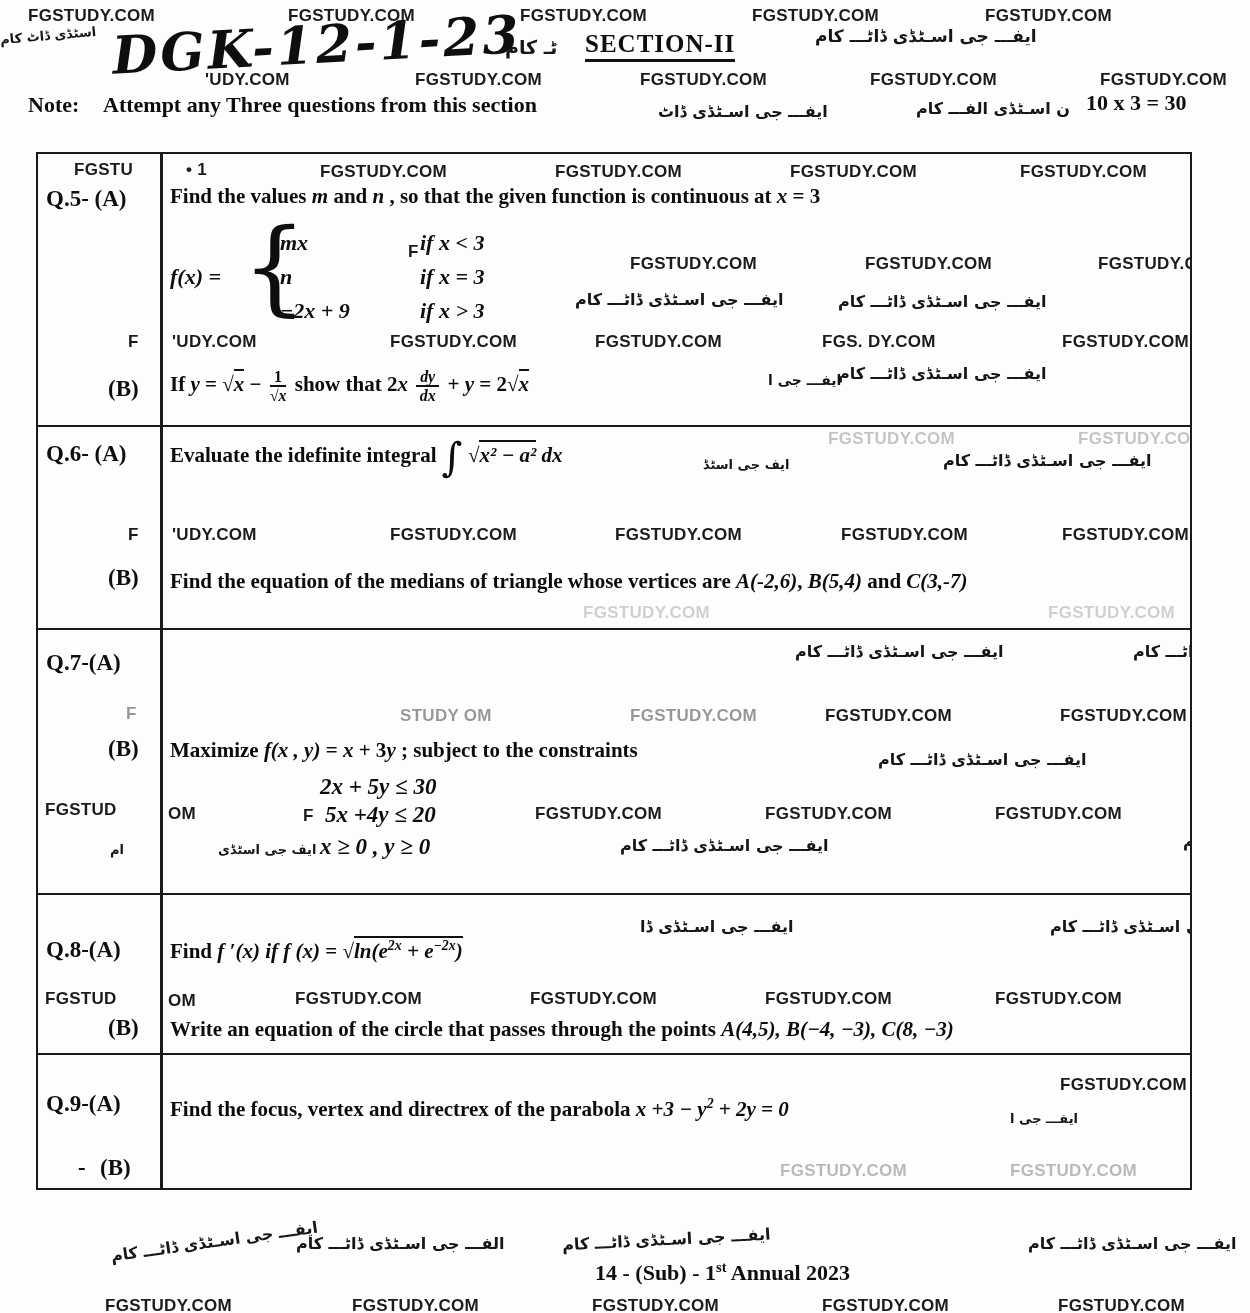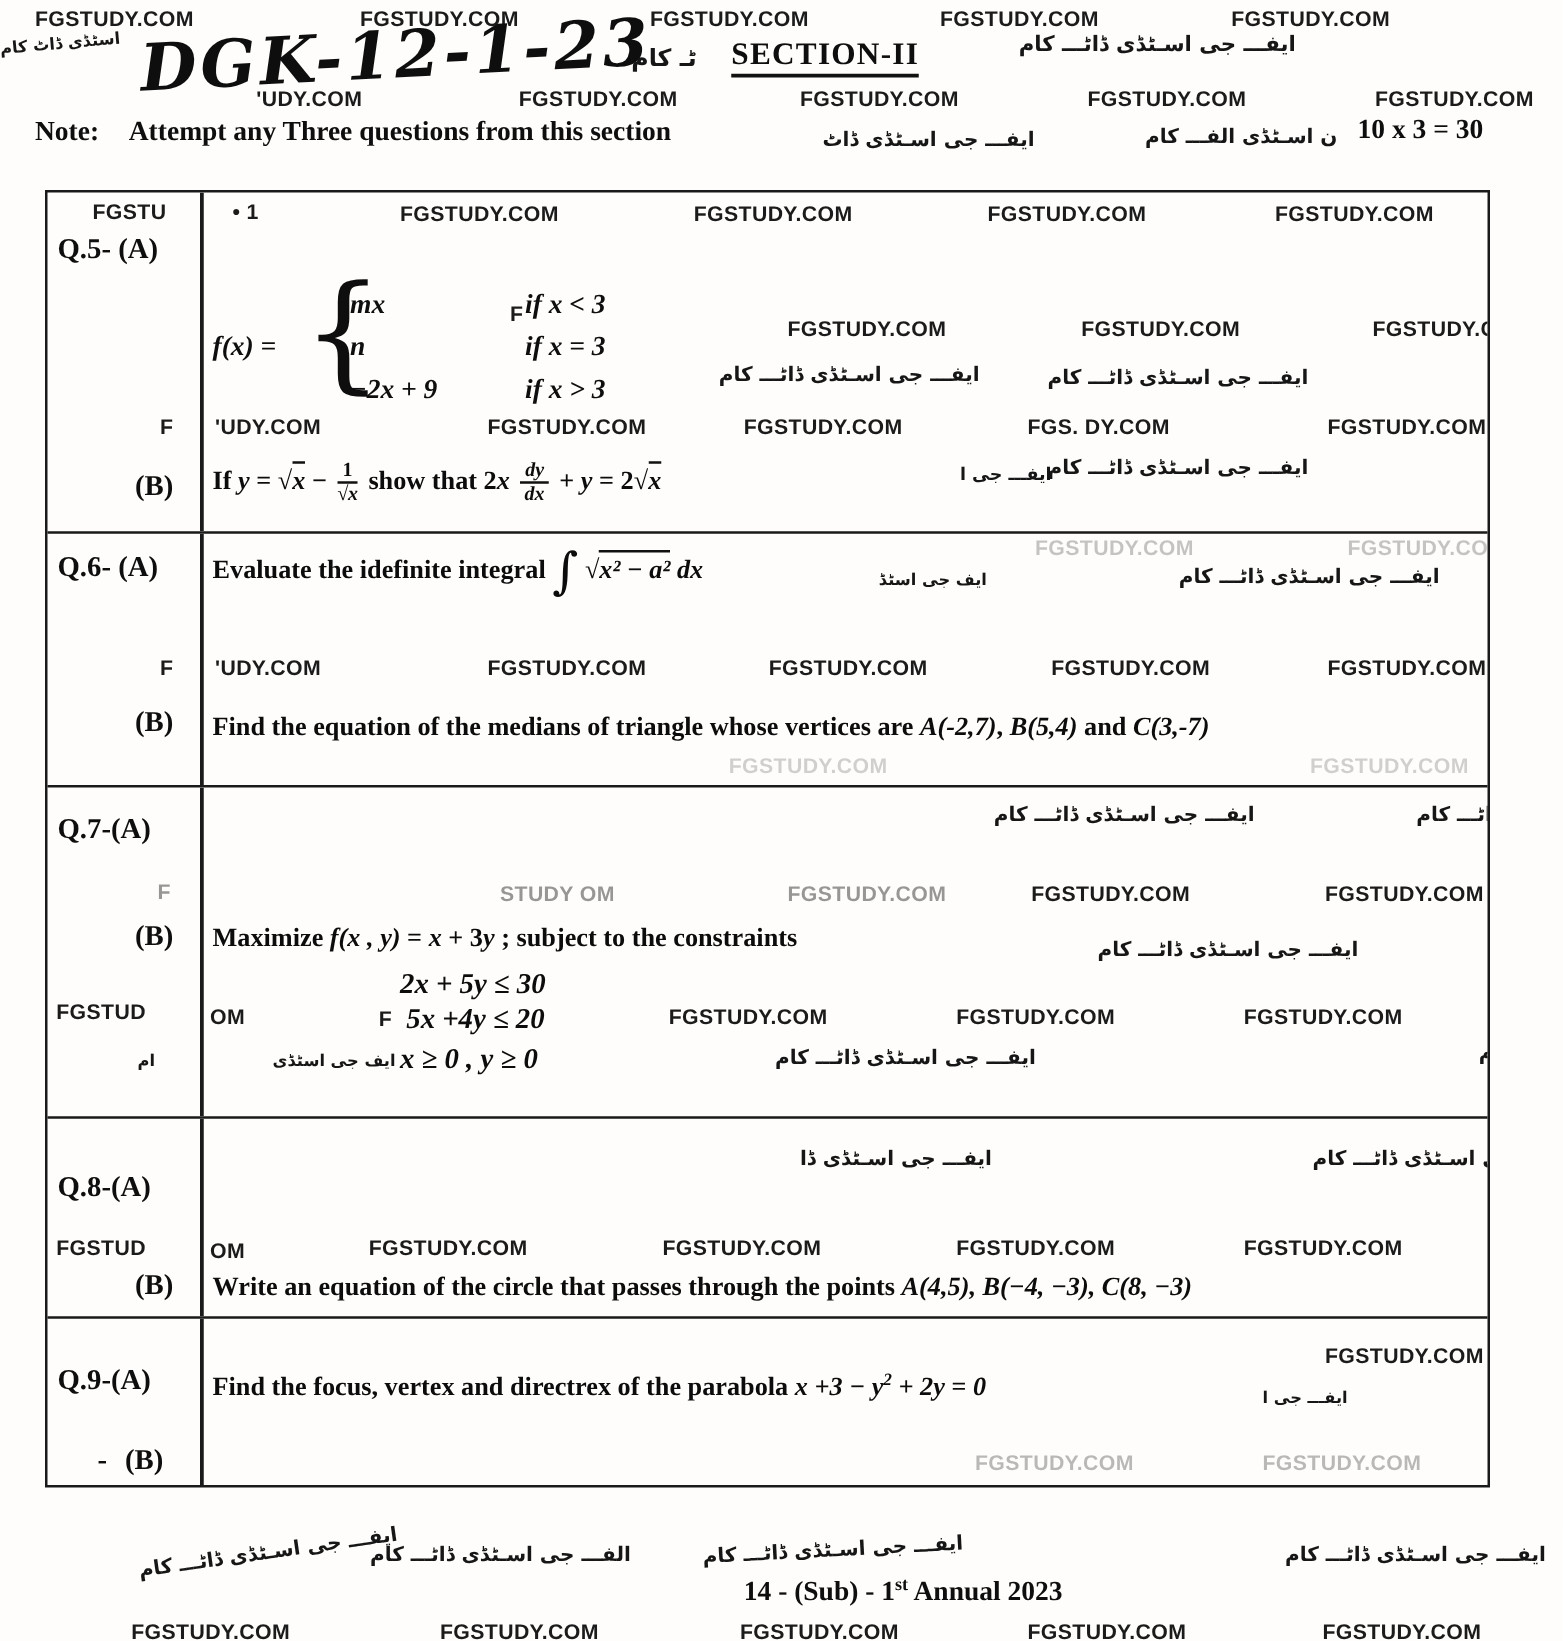--- a/index.html
+++ b/index.html
@@ -67,20 +67,21 @@
     <div class="row" style="height:273px">
       <div class="vline"></div>
       <div class="wm" style="left:36px;top:6px">FGSTU</div>
       <div class="qlabel" style="left:8px;top:32px">Q.5- (A)</div>
       <div class="wm" style="left:148px;top:6px">• 1</div>
       <div class="wm" style="left:282px;top:8px">FGSTUDY.COM</div>
       <div class="wm" style="left:517px;top:8px">FGSTUDY.COM</div>
       <div class="wm" style="left:752px;top:8px">FGSTUDY.COM</div>
       <div class="wm" style="left:982px;top:8px">FGSTUDY.COM</div>
 
+      <div class="qt line" style="left:132px;top:30px"><span>Find  the values  </span><span class="bi">m</span><span>  and  </span><span class="bi">n</span><span> ,  so that the given function is continuous  at  </span><span class="bi">x</span><span> = 3</span></div>
 
       <div class="pw" style="left:132px;top:64px">
         <span class="pwitem" style="left:0px;top:46px"><span class="bi">f(x) =</span></span>
         <span class="brace" style="left:72px;top:-2px">{</span>
         <span class="pwitem" style="left:110px;top:12px">mx</span>
         <span class="pwitem" style="left:250px;top:12px">if   x &lt; 3</span>
         <span class="pwitem" style="left:110px;top:46px">n</span>
         <span class="pwitem" style="left:250px;top:46px">if   x = 3</span>
         <span class="pwitem" style="left:110px;top:80px">−2x + 9</span>
         <span class="pwitem" style="left:250px;top:80px">if   x &gt; 3</span>
@@ -124,21 +125,21 @@
       <div class="wm fade25" style="left:1040px;top:2px">FGSTUDY.COM</div>
 
       <div class="wm" style="left:90px;top:98px">F</div>
       <div class="wm" style="left:134px;top:98px">'UDY.COM</div>
       <div class="wm" style="left:352px;top:98px">FGSTUDY.COM</div>
       <div class="wm" style="left:577px;top:98px">FGSTUDY.COM</div>
       <div class="wm" style="left:803px;top:98px">FGSTUDY.COM</div>
       <div class="wm" style="left:1024px;top:98px">FGSTUDY.COM</div>
 
       <div class="qlabel" style="left:70px;top:138px">(B)</div>
-      <div class="qt line" style="left:132px;top:142px"><span>Find the equation of the medians of triangle whose vertices are </span><span class="bi">A(-2,7)</span><span>, </span><span class="bi">B(5,4)</span><span> and </span><span class="bi">C(3,-7)</span></div>
+      <div class="qt line" style="left:132px;top:142px"><span>Find the equation of the medians of triangle whose vertices are </span><span class="bi">A(-2,6)</span><span>, </span><span class="bi">B(5,4)</span><span> and </span><span class="bi">C(3,-7)</span></div>
       <div class="wm fade2" style="left:545px;top:176px">FGSTUDY.COM</div>
       <div class="wm fade2" style="left:1010px;top:176px">FGSTUDY.COM</div>
     </div>
 
     <div class="row" style="height:265px">
       <div class="vline"></div>
       <div class="qlabel" style="left:8px;top:20px">Q.7-(A)</div>
       <div class="uwm" style="left:757px;top:12px">ایفـــ جی اسـٹڈی ڈاٹـــ کام</div>
       <div class="uwm" style="left:1095px;top:12px">ایفـــ جی اسـٹڈی ڈاٹـــ کام</div>
 
@@ -165,20 +166,23 @@
       <div class="qt line cst" style="left:282px;top:204px"><span class="bi">x ≥ 0  ,   y ≥ 0</span></div>
       <div class="uwm" style="left:582px;top:206px">ایفـــ جی اسـٹڈی ڈاٹـــ کام</div>
       <div class="uwm" style="left:1145px;top:202px">کام</div>
     </div>
 
     <div class="row" style="height:160px">
       <div class="vline"></div>
       <div class="uwm" style="left:602px;top:22px">ایفـــ جی اسـٹڈی ڈا</div>
       <div class="uwm" style="left:1012px;top:22px">ایفـــ جی اسـٹڈی ڈاٹـــ کام</div>
       <div class="qlabel" style="left:8px;top:42px">Q.8-(A)</div>
+      <div class="qt line" style="left:132px;top:44px">
+        <span><span>Find   </span><span class="bi">f ′(x)  if  f (x)</span><span> = </span><span class="rt">√</span></span><span class="rad"><span class="bi">ln(e</span><span class="sup bi">2x</span><span class="bi"> + e</span><span class="sup bi">−2x</span><span class="bi">)</span></span>
+      </div>
       <div class="wm" style="left:7px;top:94px">FGSTUD</div>
       <div class="wm" style="left:130px;top:96px">OM</div>
       <div class="wm" style="left:257px;top:94px">FGSTUDY.COM</div>
       <div class="wm" style="left:492px;top:94px">FGSTUDY.COM</div>
       <div class="wm" style="left:727px;top:94px">FGSTUDY.COM</div>
       <div class="wm" style="left:957px;top:94px">FGSTUDY.COM</div>
       <div class="qlabel" style="left:70px;top:120px">(B)</div>
       <div class="qt line" style="left:132px;top:122px"><span>Write an equation of the circle that passes through the  points </span><span class="bi">A(4,5), B(−4, −3), C(8, −3)</span></div>
     </div>
 

